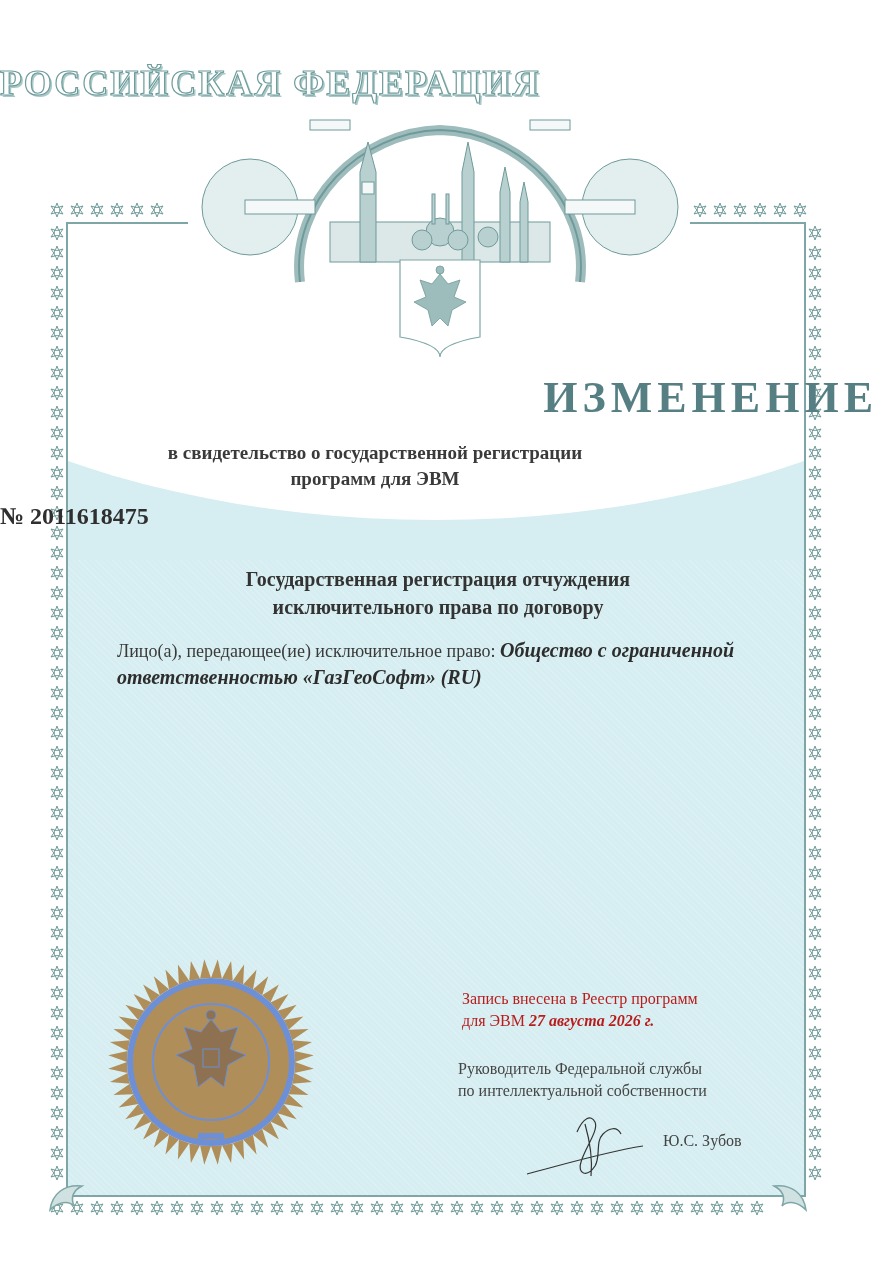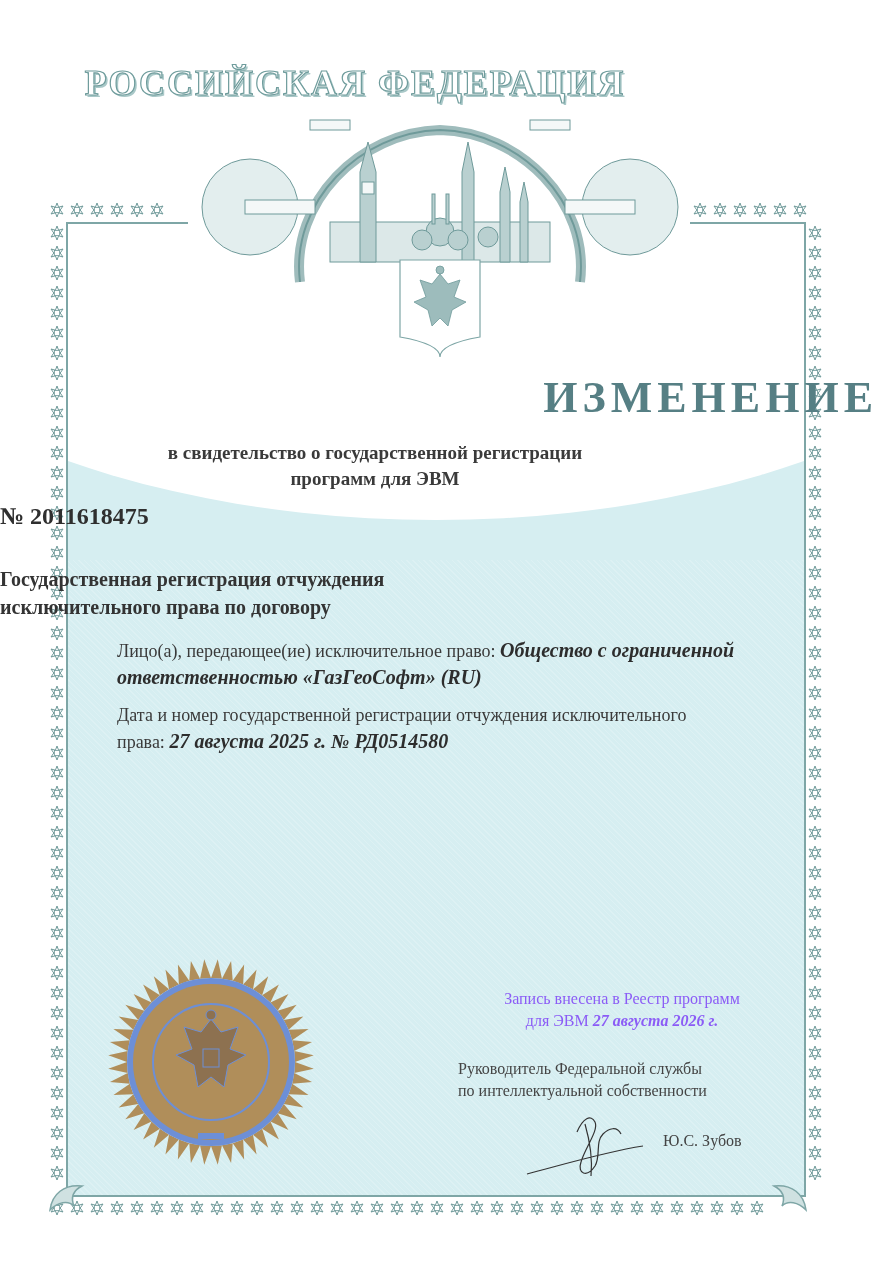--- a/index.html
+++ b/index.html
@@ -1,39 +1,39 @@
 <!DOCTYPE html>
 <html><head>
 <meta charset="utf-8">
 <style>
   html,body{margin:0;padding:0;}
   body{width:878px;height:1280px;background:#ffffff;position:relative;overflow:hidden;font-family:"Liberation Serif","DejaVu Serif",serif;color:#2e2e2e;}
   .page{position:absolute;left:0;top:0;width:878px;height:1280px;}
-  .country{position:absolute;top:62px;left:0;width:710px;text-align:center;font-family:"Liberation Serif",serif;font-weight:bold;font-size:36px;letter-spacing:2px;color:#ffffff;
+  .country{position:absolute;top:62px;left:0;width:710px;text-align:left;font-family:"Liberation Serif",serif;font-weight:bold;font-size:36px;letter-spacing:2px;color:#ffffff;
     -webkit-text-stroke:1.2px #6f9c9c;text-shadow:2px 2px 0 #a9c8c8;}
   
   .border-row{position:absolute;display:flex;gap:6px;}
   .star{width:14px;height:14px;position:relative;}
   .star svg{width:14px;height:14px;display:block;}
   .frame-line{position:absolute;background:#7ea6a6;}
   
   .emblem{position:absolute;left:200px;top:112px;width:480px;height:245px;}
   
   .blue{position:absolute;left:68px;top:430px;width:736px;height:765px;background:#d6eef1;
     background-image:repeating-linear-gradient(45deg,rgba(255,255,255,0.18) 0 1px,transparent 1px 4px);}
   .blue-curve{position:absolute;left:68px;top:300px;width:736px;height:260px;overflow:hidden;}
   .blue-curve .ell{position:absolute;left:-320px;top:-540px;width:1376px;height:760px;border-radius:50%;background:#ffffff;}
   .title{position:absolute;top:372px;left:0;width:878px;text-align:right;font-family:"Liberation Serif",serif;font-weight:bold;font-size:44px;letter-spacing:5px;color:#567f84;}
   .subtitle{position:absolute;top:440px;left:0;width:750px;text-align:center;font-weight:bold;font-size:19px;line-height:26px;color:#3a3a3a;}
   .number{position:absolute;top:503px;left:0;width:878px;text-align:left;font-weight:bold;font-size:24px;color:#2f2f2f;}
-  .section-title{position:absolute;top:565px;left:0;width:876px;text-align:left;font-weight:bold;font-size:20px;line-height:28px;color:#333;}
+  .section-title{position:absolute;top:565px;left:0;width:876px;text-align:center;font-weight:bold;font-size:20px;line-height:28px;color:#333;}
   .fields{position:absolute;top:637px;left:117px;width:620px;font-size:18px;line-height:26px;color:#3a3a3a;}
   .fields .row{margin-bottom:11px;}
   .fields .val{font-style:italic;font-weight:bold;font-size:20px;color:#2d2d2d;}
-  .registry{position:absolute;top:988px;left:462px;width:320px;font-size:16px;line-height:22px;color:#8b5cf6;text-align:center;}
+  .registry{position:absolute;top:988px;left:462px;width:320px;font-size:16px;line-height:22px;color:#b91c1c;}
   .registry .val{font-style:italic;font-weight:bold;}
   .head-title{position:absolute;top:1058px;left:458px;width:330px;font-size:16px;line-height:22px;color:#444;}
   .signer{position:absolute;top:1132px;left:663px;font-size:16px;color:#444;}
   .signature{position:absolute;left:525px;top:1112px;width:140px;height:70px;}
   .seal{position:absolute;left:106px;top:957px;width:210px;height:210px;}
   .corner{position:absolute;left:770px;top:1180px;width:42px;height:40px;}
 </style>
 </head>
 <body>
 
@@ -976,23 +976,20 @@
 
   <div class="section-title">
     <div>Государственная регистрация отчуждения</div>
     <div>исключительного права по договору</div>
   </div>
 
   <div class="fields">
     <div class="row">
       <span>Лицо(а), передающее(ие) исключительное право: </span><span class="val">Общество с ограниченной ответственностью «ГазГеоСофт» (RU)</span>
     </div>
-    <div class="row">
-      <span>Дата и номер государственной регистрации отчуждения исключительного права: </span><span class="val">27 августа 2025 г. № РД0514580</span>
-    </div>
   </div>
 
   <svg class="seal" viewBox="0 0 210 210">
     <g id="seal-rays">
         <path d="M189 105 L207.77946909357615 111.73652231070474 L188.28136835540008 115.96420014648433Z M188.28136835540008 115.96420014648433 L206.02088388153274 125.09430316766121 L186.13776940828174 126.74079978861174Z M186.13776940828174 126.74079978861174 L202.5338033379959 138.10826492622564 L182.6058807309481 137.14540831866753Z M182.6058807309481 137.14540831866753 L197.37789237786689 150.55573509255714 L177.74613391789285 147Z M177.74613391789285 147 L190.64137006716214 162.223734001019 L171.64168058446376 156.13596003673254Z M171.64168058446376 156.13596003673254 L182.43950017033467 172.9126189553071 L164.39696961967 164.39696961967Z M164.39696961967 164.39696961967 L172.9126189553071 182.43950017033467 L156.13596003673254 171.64168058446376Z M156.13596003673254 171.64168058446376 L162.22373400101904 190.64137006716214 L147 177.74613391789285Z M147 177.74613391789285 L150.55573509255714 197.37789237786689 L137.14540831866753 182.6058807309481Z M137.14540831866753 182.6058807309481 L138.10826492622567 202.5338033379959 L126.74079978861174 186.13776940828174Z M126.74079978861174 186.13776940828174 L125.09430316766122 206.02088388153274 L115.96420014648434 188.28136835540008Z M115.96420014648434 188.28136835540008 L111.73652231070473 207.77946909357615 L105 189Z M105 189 L98.26347768929526 207.77946909357615 L94.03579985351568 188.28136835540008Z M94.03579985351568 188.28136835540008 L84.9056968323388 206.02088388153274 L83.25920021138825 186.13776940828174Z M83.25920021138825 186.13776940828174 L71.89173507377438 202.5338033379959 L72.85459168133247 182.6058807309481Z M72.85459168133247 182.6058807309481 L59.444264907442886 197.37789237786689 L63.00000000000002 177.74613391789285Z M63.00000000000002 177.74613391789285 L47.776265998980996 190.6413700671622 L53.864039963267466 171.64168058446376Z M53.864039963267466 171.64168058446376 L37.087381044692904 182.43950017033467 L45.60303038033001 164.39696961967Z M45.60303038033001 164.39696961967 L27.560499829665346 172.9126189553071 L38.35831941553626 156.13596003673257Z M38.35831941553626 156.13596003673257 L19.35862993283783 162.223734001019 L32.25386608210715 147Z M32.25386608210715 147 L12.622107622133115 150.55573509255714 L27.394119269051913 137.14540831866753Z M27.394119269051913 137.14540831866753 L7.466196662004123 138.10826492622567 L23.862230591718273 126.74079978861177Z M23.862230591718273 126.74079978861177 L3.9791161184672603 125.09430316766125 L21.718631644599924 115.96420014648433Z M21.718631644599924 115.96420014648433 L2.2205309064238463 111.73652231070474 L21 105.00000000000001Z M21 105.00000000000001 L2.2205309064238463 98.26347768929529 L21.718631644599924 94.03579985351566Z M21.718631644599924 94.03579985351566 L3.9791161184672603 84.90569683233878 L23.86223059171826 83.25920021138829Z M23.86223059171826 83.25920021138829 L7.4661966620041085 71.89173507377436 L27.3941192690519 72.85459168133247Z M27.3941192690519 72.85459168133247 L12.6221076221331 59.444264907442886 L32.25386608210715 62.99999999999999Z M32.25386608210715 62.99999999999999 L19.358629932837815 47.776265998980996 L38.35831941553623 53.864039963267494Z M38.35831941553623 53.864039963267494 L27.560499829665318 37.087381044692904 L45.60303038033 45.60303038033001Z M45.60303038033 45.60303038033001 L37.08738104469289 27.560499829665346 L53.864039963267444 38.35831941553627Z M53.864039963267444 38.35831941553627 L47.776265998980975 19.358629932837843 L62.999999999999964 32.25386608210718Z M62.999999999999964 32.25386608210718 L59.44426490744286 12.622107622133115 L72.85459168133241 27.394119269051927Z M72.85459168133241 27.394119269051927 L71.89173507377433 7.466196662004123 L83.25920021138828 23.86223059171826Z M83.25920021138828 23.86223059171826 L84.90569683233875 3.9791161184672745 L94.03579985351567 21.718631644599924Z M94.03579985351567 21.718631644599924 L98.2634776892953 2.2205309064238463 L104.99999999999999 21Z M104.99999999999999 21 L111.73652231070466 2.220530906423832 L115.9642001464843 21.718631644599924Z M115.9642001464843 21.718631644599924 L125.09430316766122 3.9791161184672603 L126.7407997886117 23.86223059171826Z M126.7407997886117 23.86223059171826 L138.10826492622562 7.4661966620041085 L137.14540831866756 27.394119269051927Z M137.14540831866756 27.394119269051927 L150.55573509255711 12.622107622133086 L147 32.25386608210715Z M147 32.25386608210715 L162.22373400101898 19.358629932837815 L156.1359600367325 38.35831941553624Z M156.1359600367325 38.35831941553624 L172.9126189553071 27.560499829665346 L164.39696961966996 45.60303038033Z M164.39696961966996 45.60303038033 L182.4395001703346 37.08738104469285 L171.64168058446373 53.864039963267444Z M171.64168058446373 53.864039963267444 L190.64137006716214 47.776265998980975 L177.74613391789282 62.999999999999964Z M177.74613391789282 62.999999999999964 L197.37789237786689 59.44426490744286 L182.60588073094806 72.85459168133241Z M182.60588073094806 72.85459168133241 L202.5338033379959 71.89173507377433 L186.13776940828174 83.25920021138826Z M186.13776940828174 83.25920021138826 L206.0208838815327 84.90569683233875 L188.28136835540008 94.03579985351566Z M188.28136835540008 94.03579985351566 L207.77946909357615 98.26347768929529 L189 104.99999999999999Z " fill="#b08e5a"></path>
       </g>
     <circle cx="105" cy="105" r="84" fill="#6d8fd6"></circle>
     <circle cx="105" cy="105" r="78" fill="#b08e5a"></circle>
     <circle cx="105" cy="105" r="58" fill="none" stroke="#6d8fd6" stroke-width="2"></circle>
     <g fill="#8d7150" stroke="#6d8fd6" stroke-width="1">

